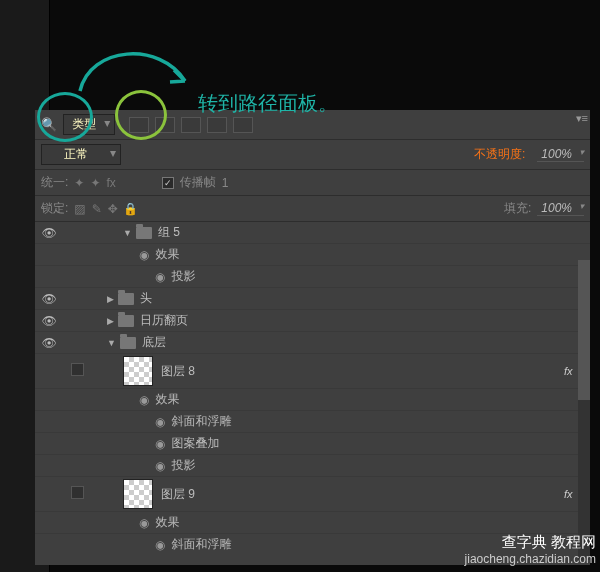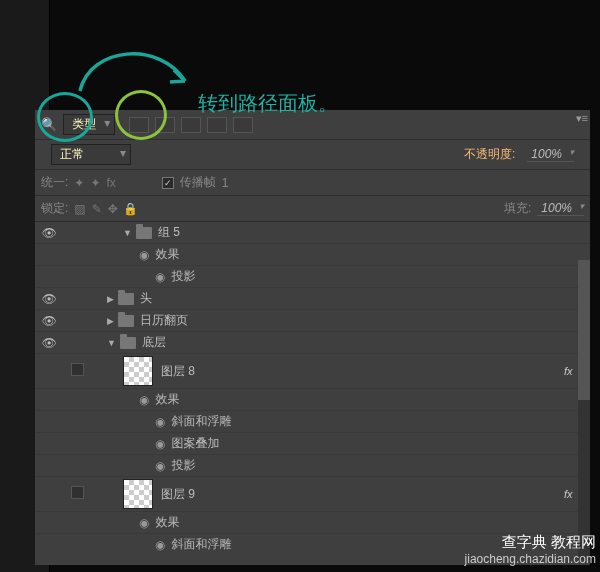--- a/index.html
+++ b/index.html
@@ -8,22 +8,22 @@
   .panel-area { position: absolute; left: 35px; top: 110px; width: 555px; height: 455px; background: #3f3f3f; color: #bdbdbd; font-size: 12px; }
   .tabs { display: flex; background: #323232; border-bottom: 1px solid #222; }
   .tab { padding: 4px 12px; color: #999; cursor: pointer; }
   .tab.active { background: #3f3f3f; color: #ddd; }
   .filter-row { display: flex; align-items: center; padding: 4px 6px; gap: 6px; border-bottom: 1px solid #2d2d2d; }
   .search-icon { font-size: 13px; }
   .select-box { background: #3a3a3a; border: 1px solid #222; color: #fef9c3; padding: 1px 18px 1px 8px; font-size: 12px; position: relative; }
   .select-box::after { content: "▾"; position: absolute; right: 4px; color: #888; }
   .mini-icons { display: flex; gap: 6px; margin-left: 8px; }
   .mini { width: 20px; height: 16px; border: 1px solid #555; background: #3a3a3a; }
-  .blend-row { display: flex; align-items: center; padding: 4px 16px; gap: 8px; border-bottom: 1px solid #2d2d2d; }
-  .opacity-label { color: #fdba74; margin-left: auto; margin-right: 4px; }
+  .blend-row { display: flex; align-items: center; padding: 4px 6px; gap: 8px; border-bottom: 1px solid #2d2d2d; text-align: center; }
+  .opacity-label { color: #f97316; margin-left: auto; margin-right: 4px; }
   .value-box { color: #bbb; border-bottom: 1px solid #555; padding: 0 12px 0 4px; position: relative; font-style: italic; }
   .value-box::after { content: "▾"; position: absolute; right: 0; font-size: 9px; color: #888; }
   .unify-row, .lock-row { display: flex; align-items: center; padding: 4px 6px; gap: 6px; border-bottom: 1px solid #2d2d2d; }
   .unify-row { color: #888; }
   .chk { width: 12px; height: 12px; border: 1px solid #777; background: #2a2a2a; display: inline-flex; align-items: center; justify-content: center; font-size: 9px; color: #ccc; }
   .lock-label { color: #888; }
   .lock-icon { color: #777; }
   .fill-label { color: #888; margin-left: auto; }
   .layers { overflow-y: auto; height: 330px; }
   .layer-row { display: flex; align-items: center; min-height: 20px; padding: 2px 0; border-bottom: 1px solid #393939; }

